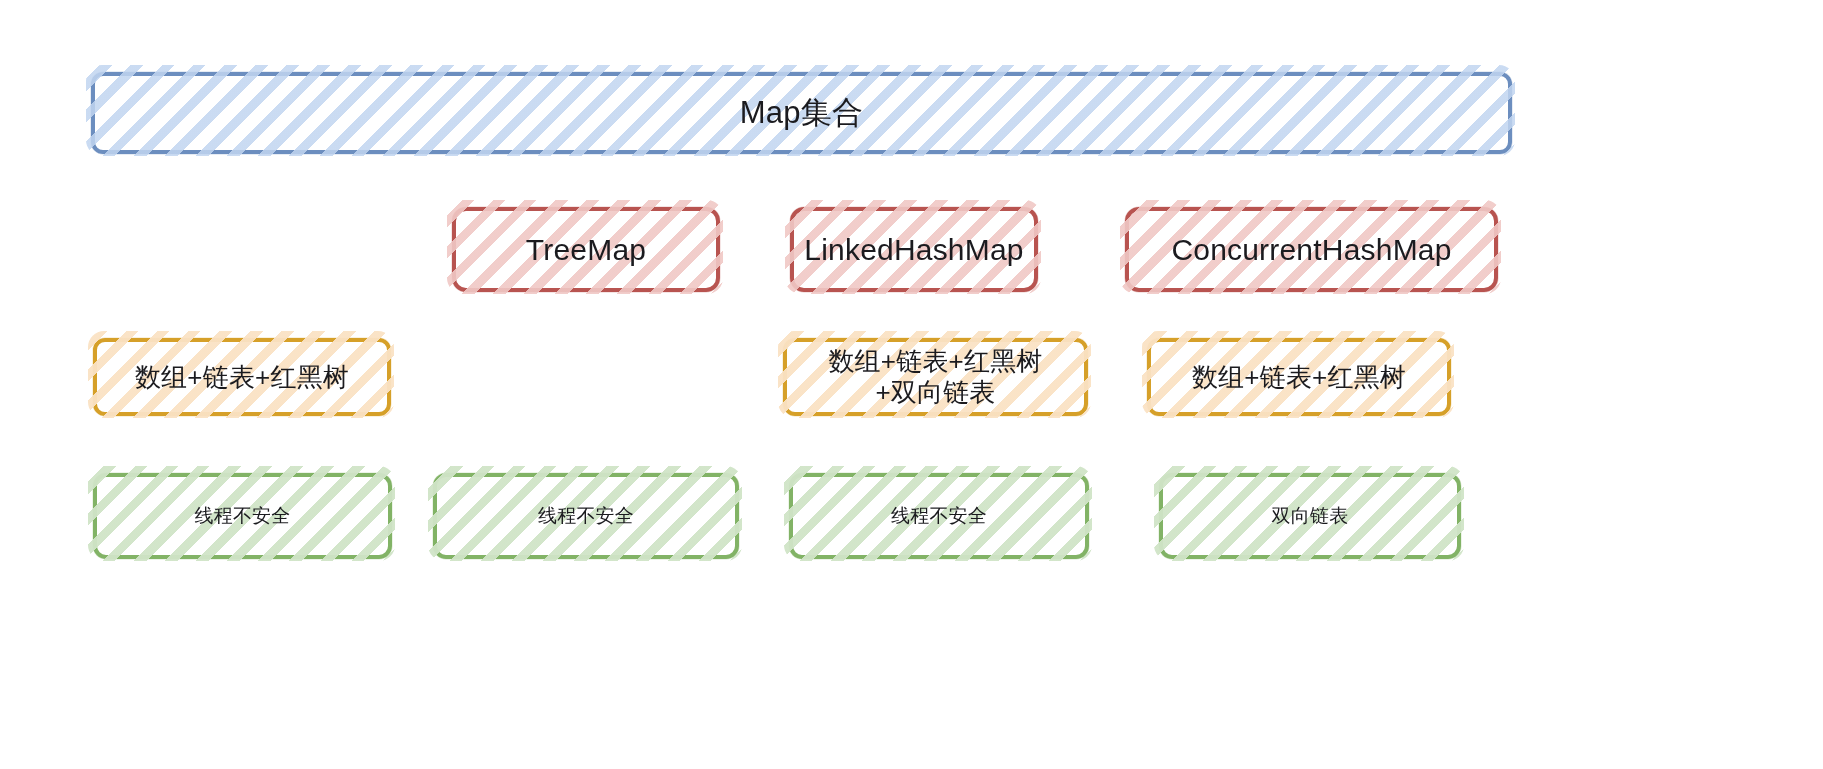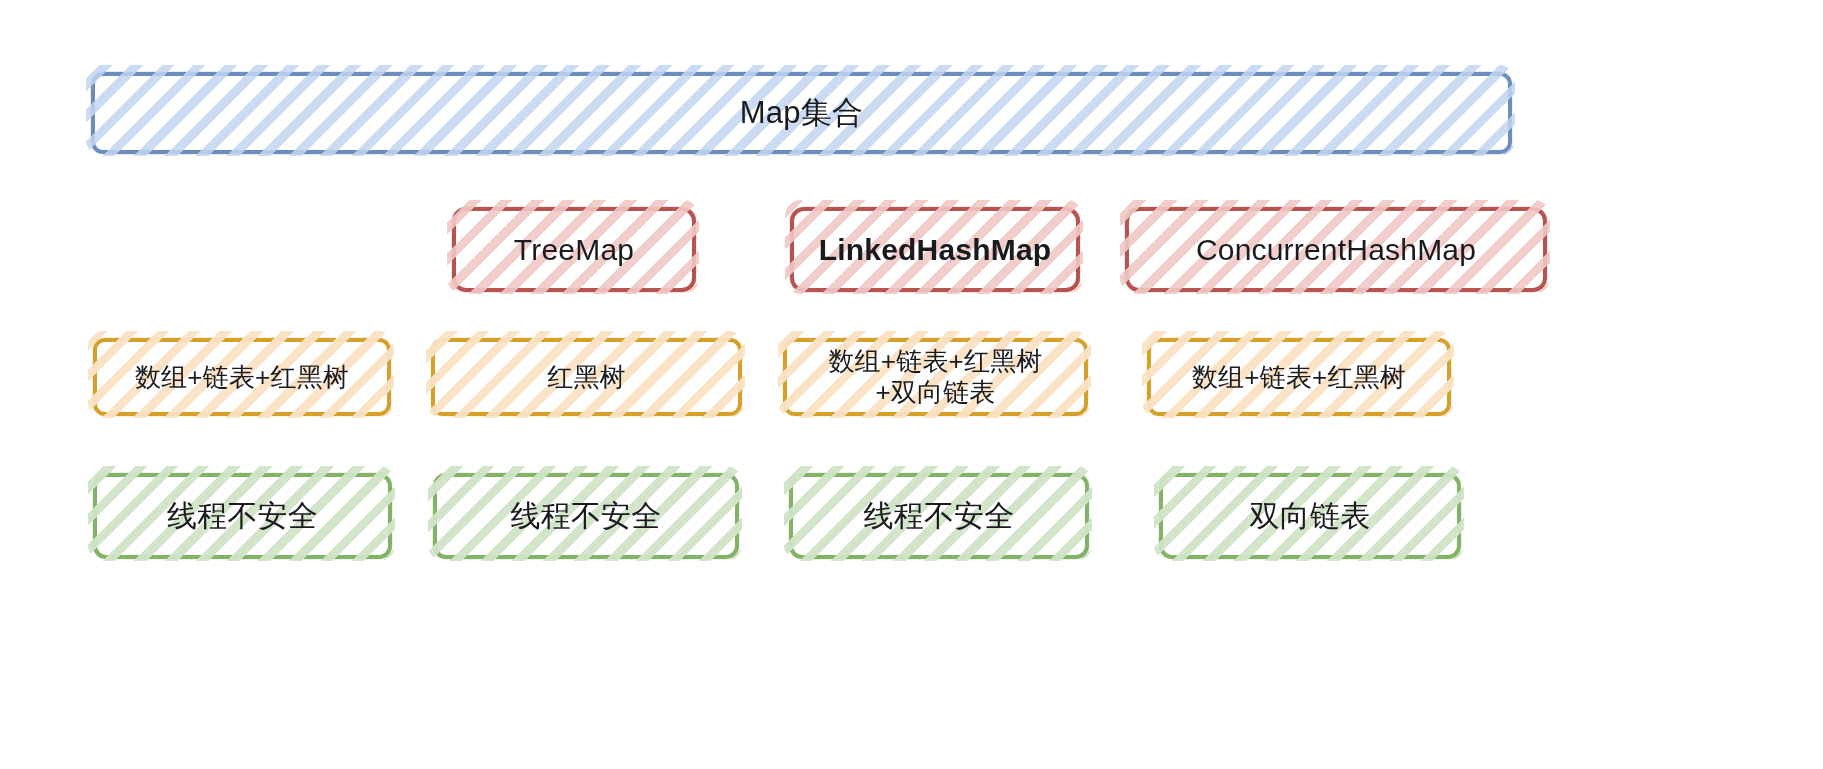--- a/index.html
+++ b/index.html
@@ -124,39 +124,39 @@
     font-size: 31px;
     border-radius: 12px;
   }
 
   .row-red {
     top: 191px;
     height: 85px;
     font-size: 30px;
   }
   #red-0 { left: 93px;   width: 275px; }
-  #red-1 { left: 452px;  width: 244px; }
-  #red-2 { left: 790px;  width: 290px; font-weight: bold; }
-  #red-3 { left: 1125px; width: 422px; }
+  #red-1 { left: 452px;  width: 268px; }
+  #red-2 { left: 790px;  width: 248px; }
+  #red-3 { left: 1125px; width: 373px; }
 
   .row-orange {
     top: 322px;
     height: 78px;
     font-size: 26px;
     border-radius: 12px;
   }
   #orange-0 { left: 93px;   width: 298px; }
   #orange-1 { left: 431px;  width: 311px; }
   #orange-2 { left: 783px;  width: 305px; }
   #orange-3 { left: 1147px; width: 304px; }
 
   .row-green {
     top: 457px;
     height: 86px;
-    font-size: 30px;
+    font-size: 19px;
     border-radius: 13px;
   }
   #green-0 { left: 93px;   width: 299px; }
   #green-1 { left: 433px;  width: 306px; }
   #green-2 { left: 789px;  width: 300px; }
   #green-3 { left: 1159px; width: 302px; }
 </style>
 </head>
 <body>
 
@@ -176,23 +176,20 @@
   </div>
 
   <div class="hbox box-red row-red" id="red-3">
     <span class="lbl">ConcurrentHashMap</span>
   </div>
 
   <div class="hbox box-orange row-orange" id="orange-0">
     <span class="lbl">数组+链表+红黑树</span>
   </div>
 
-  <div class="hbox box-orange row-orange" id="orange-1">
-    <span class="lbl">红黑树</span>
-  </div>
 
   <div class="hbox box-orange row-orange" id="orange-2">
     <span class="lbl">数组+链表+红黑树
 +双向链表</span>
   </div>
 
   <div class="hbox box-orange row-orange" id="orange-3">
     <span class="lbl">数组+链表+红黑树</span>
   </div>
 

